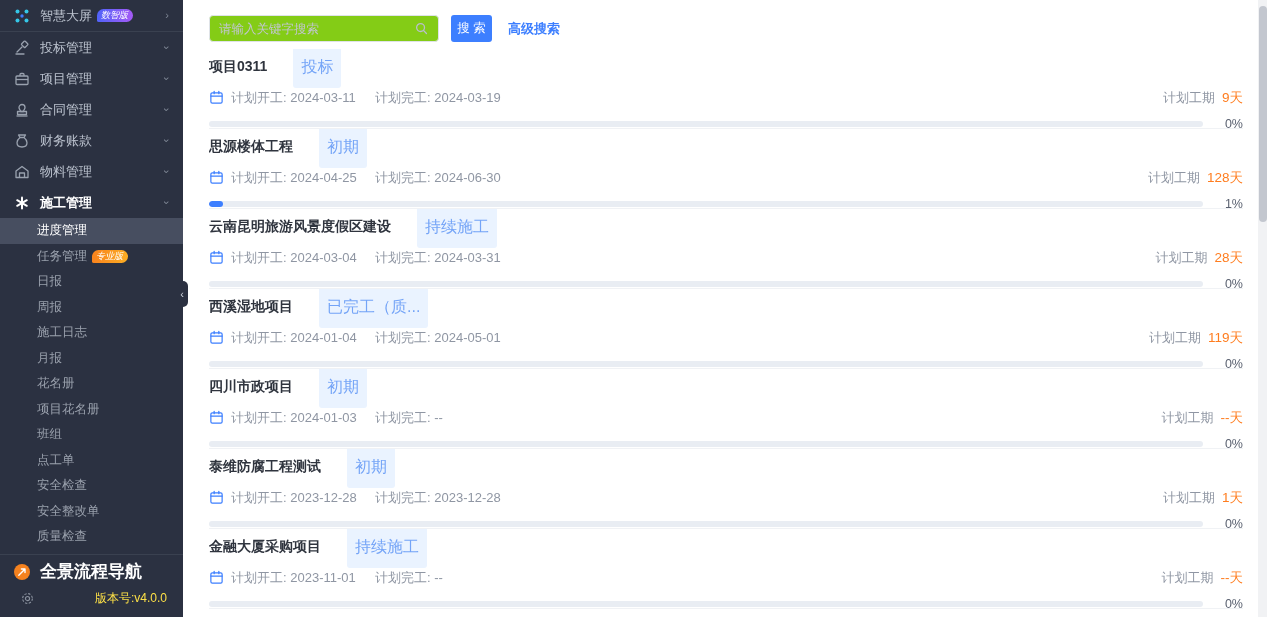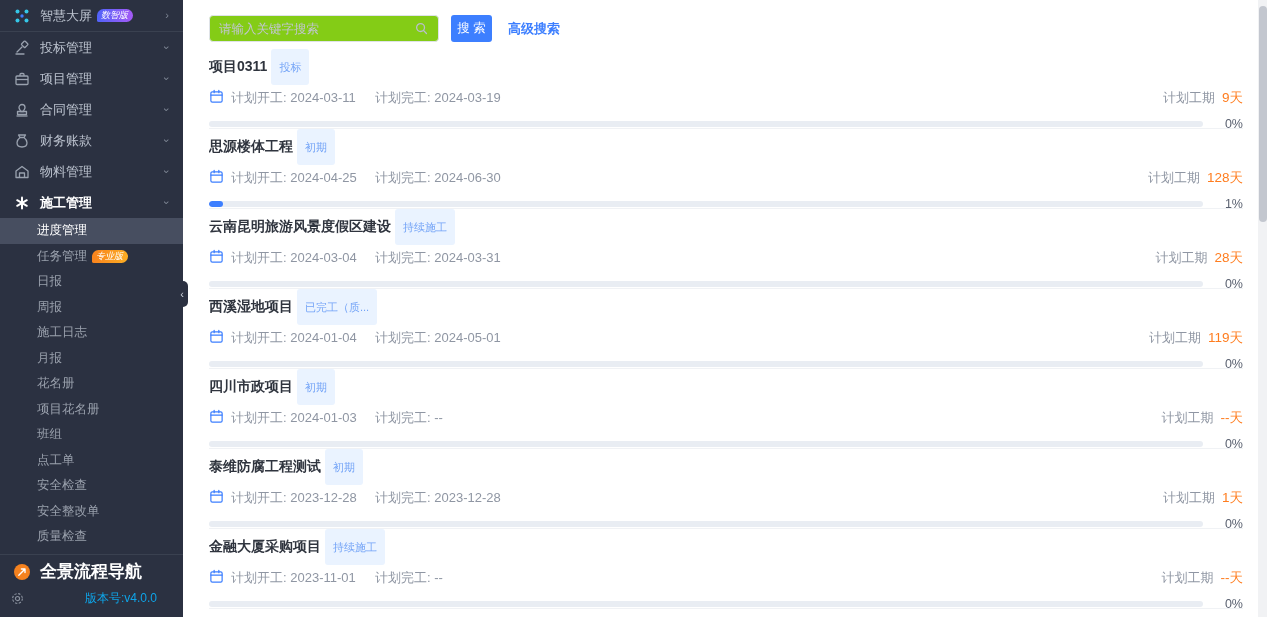--- a/index.html
+++ b/index.html
@@ -21,41 +21,41 @@
   .s-badge{margin-left:5px;font-size:9px;font-style:italic;color:#fff;padding:2px 5px 2px 4px;border-radius:7px 7px 7px 2px;background:linear-gradient(95deg,#4e63f9,#a65af6);line-height:1;white-space:nowrap}
   .s-badge.orange{background:linear-gradient(95deg,#f9821d,#fbae24)}
   .sub-item{height:25.5px;display:flex;align-items:center;padding-left:37px;cursor:pointer}
   .sub-item .s-label{font-size:12.5px;color:#9aa1ad}
   .sub-item.active{background:var(--sidebar-active,#474e60)}
   .sub-item.active .s-label{color:#fff}
   .side-divider{border-top:1px solid #3a4150;margin-top:4px}
   .footer-nav{height:34px;display:flex;align-items:center;padding:0 14px;cursor:pointer}
   .pano-icon{width:16px;height:16px;margin-right:10px;display:flex;flex:none}
   .footer-label{color:#fff;font-size:17px;font-weight:700;white-space:nowrap}
-  .version-row{position:absolute;left:0;right:0;bottom:6px;height:26px;display:flex;align-items:center;padding:0 10px;color:#0ea5e9;font-size:12px}
+  .version-row{position:absolute;left:0;right:0;bottom:6px;height:26px;display:flex;align-items:center;padding:0 20px;color:#fde047;font-size:12px}
   .gear{width:15px;height:15px;color:#8a919e;display:flex;flex:none;cursor:pointer}
   .version-label{margin-left:60px;white-space:nowrap}
   .collapse-handle{position:absolute;left:176px;top:281px;width:12px;height:26px;background:var(--sidebar-bg,#2b3141);border-radius:0 5px 5px 0;z-index:3;display:flex;align-items:center;justify-content:center;color:#cfd4dd;font-size:11px;cursor:pointer}
 
   
   .main{flex:1;padding:15px 25px 0 26px;position:relative;background:#fff;min-width:0}
   .search-row{display:flex;align-items:center;height:27px}
   .search-box{width:230px;height:27px;border:1px solid #dfe3e8;border-radius:4px;display:flex;align-items:center;padding:0 9px;background:#84cc16}
   .search-input{flex:1;border:none;outline:none;font-size:12.5px;color:#333;font-family:inherit;min-width:0;background:transparent}
   .search-input::placeholder{color:#c1c6cf}
   .mag{width:15px;height:15px;display:flex;flex:none;cursor:pointer}
   .search-btn{margin-left:12px;width:41px;height:27px;background:var(--accent,#3d7fff);color:#fff;border:none;border-radius:3px;font-size:12.5px;cursor:pointer;font-family:inherit;white-space:nowrap}
   .adv-link{margin-left:16px;color:var(--accent,#3d7fff);font-size:13px;font-weight:600;text-decoration:none;cursor:pointer;white-space:nowrap}
 
   #project-list{margin-top:7px}
   .project-item{padding-top:9px;height:80px;border-bottom:1px solid #f0f2f5;overflow:hidden}
   .p-title-row{display:flex;align-items:center;height:18px}
   .p-name{font-size:14px;font-weight:600;color:#2f343e;white-space:nowrap}
-  .p-tag{margin-left:4px;font-size:11px;color:var(--tag-text,#74a4f7);background:var(--tag-bg,#eaf3ff);padding:12px 8px;border-radius:3px;line-height:1.15;white-space:nowrap}
-  .p-date-row{display:flex;align-items:flex-start;margin-top:13px;height:17px;font-size:13px;color:#8f96a3}
+  .p-tag{margin-left:26px;font-size:16px;color:var(--tag-text,#74a4f7);background:var(--tag-bg,#eaf3ff);padding:12px 8px;border-radius:3px;line-height:1.15;white-space:nowrap}
+  .p-date-row{display:flex;align-items:center;margin-top:13px;height:17px;font-size:13px;color:#8f96a3}
   .cal{width:15px;height:15px;margin-right:7px;display:flex;flex:none}
   .p-date{white-space:nowrap}
   .p-date.start{width:144px}
   .p-duration{margin-left:auto;display:flex;align-items:center;white-space:nowrap}
   .dur-label{color:#8f96a3}
   .dur-value{color:var(--orange,#ff7d1f);margin-left:7px;font-size:13.5px;font-weight:500}
   .p-progress-row{display:flex;align-items:center;margin-top:11px}
   .track{flex:1;height:6px;border-radius:3px;background:var(--track,#e9edf3);position:relative;overflow:hidden}
   .fill{position:absolute;left:0;top:0;height:100%;border-radius:3px;background:var(--accent,#3d7fff)}
   .pct{margin-left:10px;min-width:30px;text-align:right;font-size:12.5px;color:#5a6170;white-space:nowrap}

